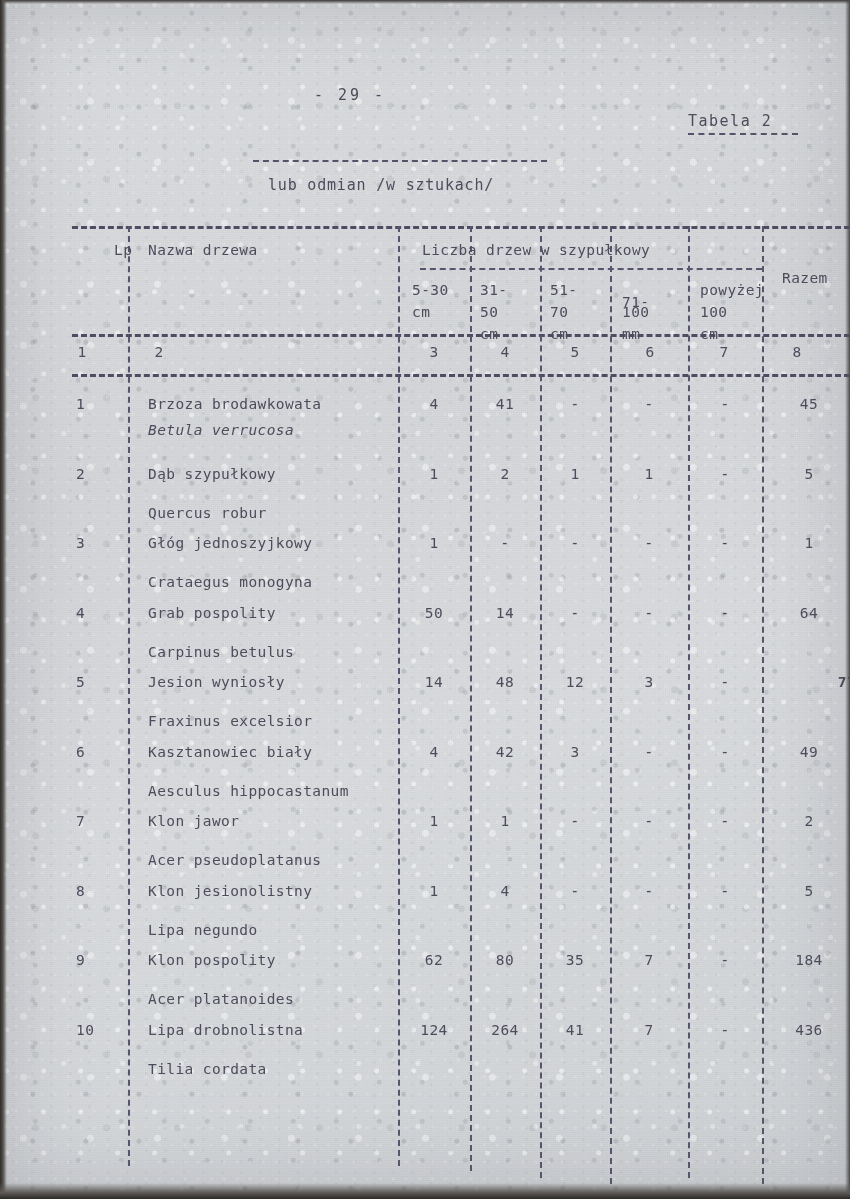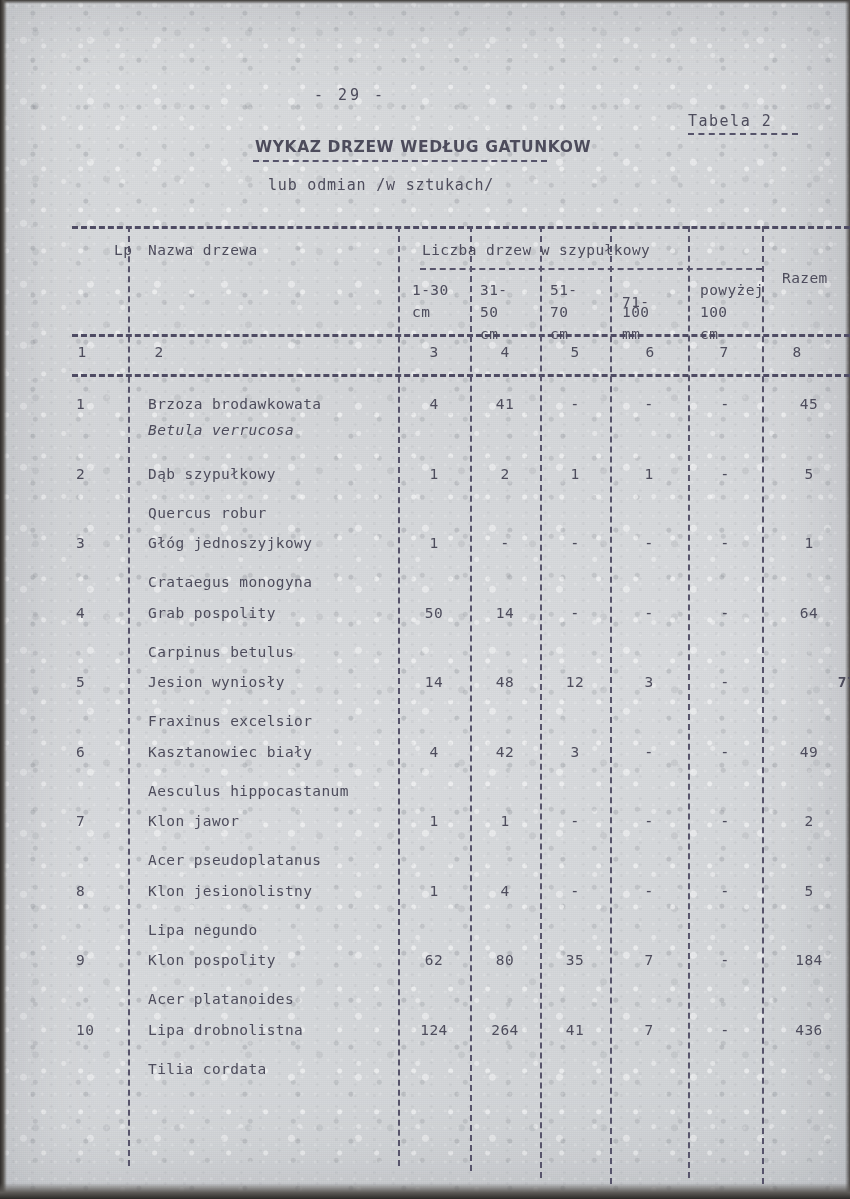--- a/index.html
+++ b/index.html
@@ -111,21 +111,20 @@
   <div id="edge-top"></div>
   <div id="edge-left"></div>
   <div id="edge-right"></div>
   <div id="edge-bottom"></div>
 
   <div id="page-number" class="ink">- 29 -</div>
 
   <div id="tabela-label" class="ink">Tabela  2</div>
   <div id="tabela-underline"></div>
 
-  <div id="doc-title" class="ink">WYKAZ DRZEW WEDŁUG GATUNKOW</div>
   <div id="doc-title-underline"></div>
   <div id="doc-subtitle" class="ink">lub odmian /w sztukach/</div>
 
   <div id="table-area">
 
     <div class="hline thick" style="top:0px;   width:778px;"></div>
     <div class="hline" style="top:42px;  left:348px; width:342px;"></div>
     <div class="hline thick" style="top:108px; width:778px;"></div>
     <div class="hline thick" style="top:148px; width:778px;"></div>
 
@@ -135,21 +134,21 @@
     <div class="vline" style="left:468px; height:952px;"></div>
     <div class="vline" style="left:538px; height:958px;"></div>
     <div class="vline" style="left:616px; height:952px;"></div>
     <div class="vline" style="left:690px; height:958px;"></div>
 
     <div class="cellText hdr ink" style="left:8px;  top:14px;margin-left:34px;">Lp</div>
     <div class="cellText hdr ink" style="left:76px; top:14px;">Nazwa drzewa</div>
     <div class="cellText hdr ink" style="left:350px;top:14px;">Liczba drzew w szypułkowy</div>
     <div class="cellText hdr ink" style="left:710px;top:42px;">Razem</div>
 
-    <div class="cellText hdr ink" style="left:340px; top:54px;">1-30</div>
+    <div class="cellText hdr ink" style="left:340px; top:54px;">5-30</div>
     <div class="cellText hdr ink" style="left:340px; top:76px;">cm</div>
 
     <div class="cellText hdr ink" style="left:408px; top:54px;">31-</div>
     <div class="cellText hdr ink" style="left:408px; top:76px;">50</div>
     <div class="cellText hdr ink" style="left:408px; top:98px;">cm</div>
 
     <div class="cellText hdr ink" style="left:478px; top:54px;">51-</div>
     <div class="cellText hdr ink" style="left:478px; top:76px;">70</div>
     <div class="cellText hdr ink" style="left:478px; top:98px;">cm</div>
 

